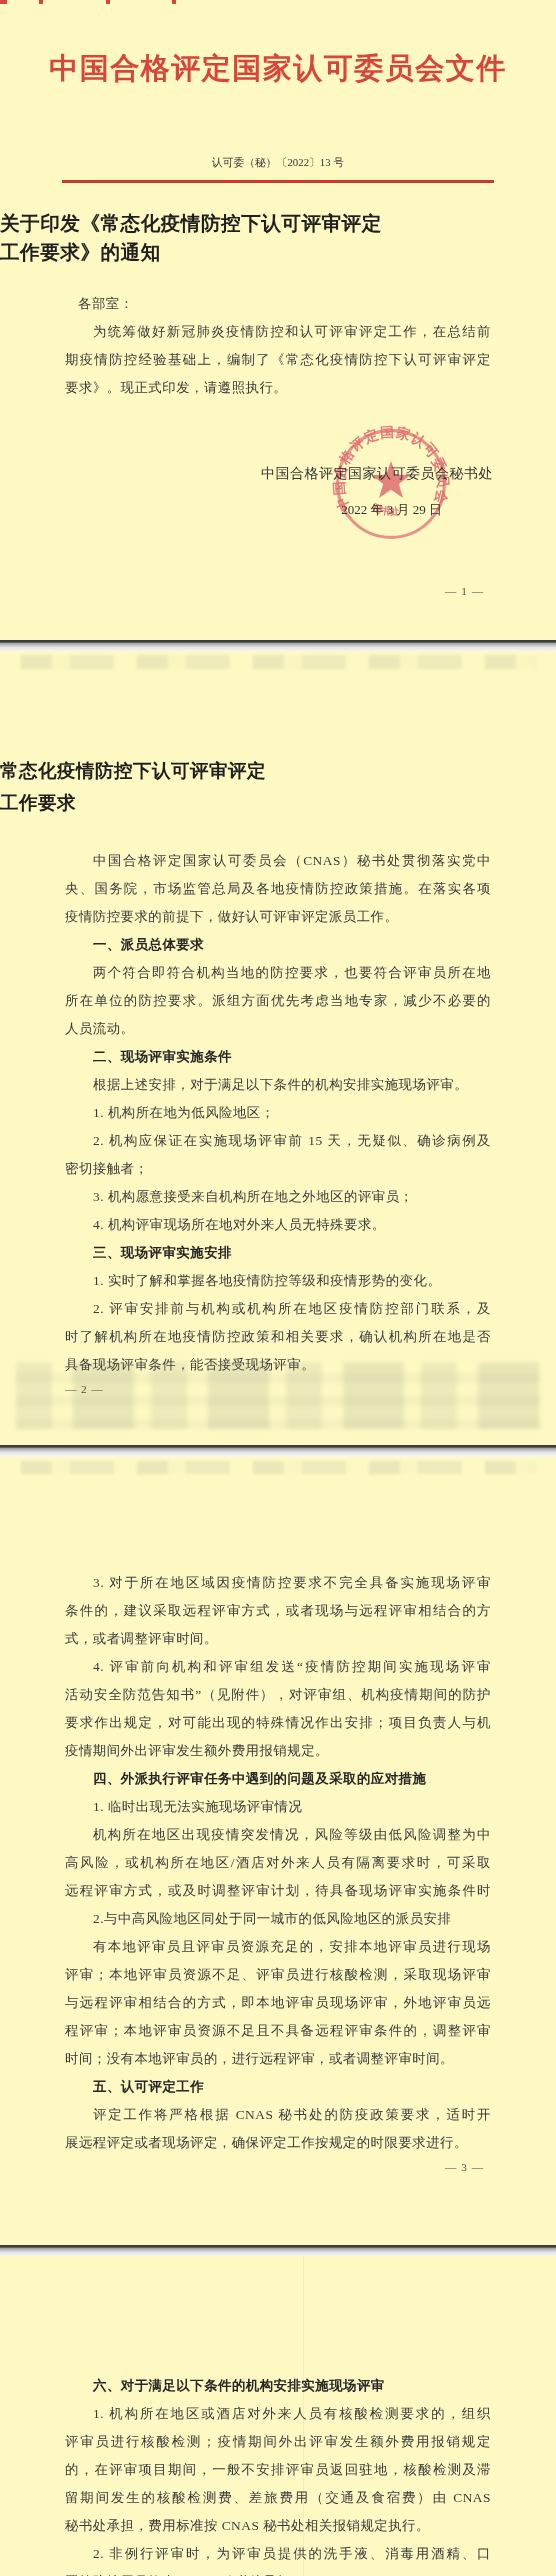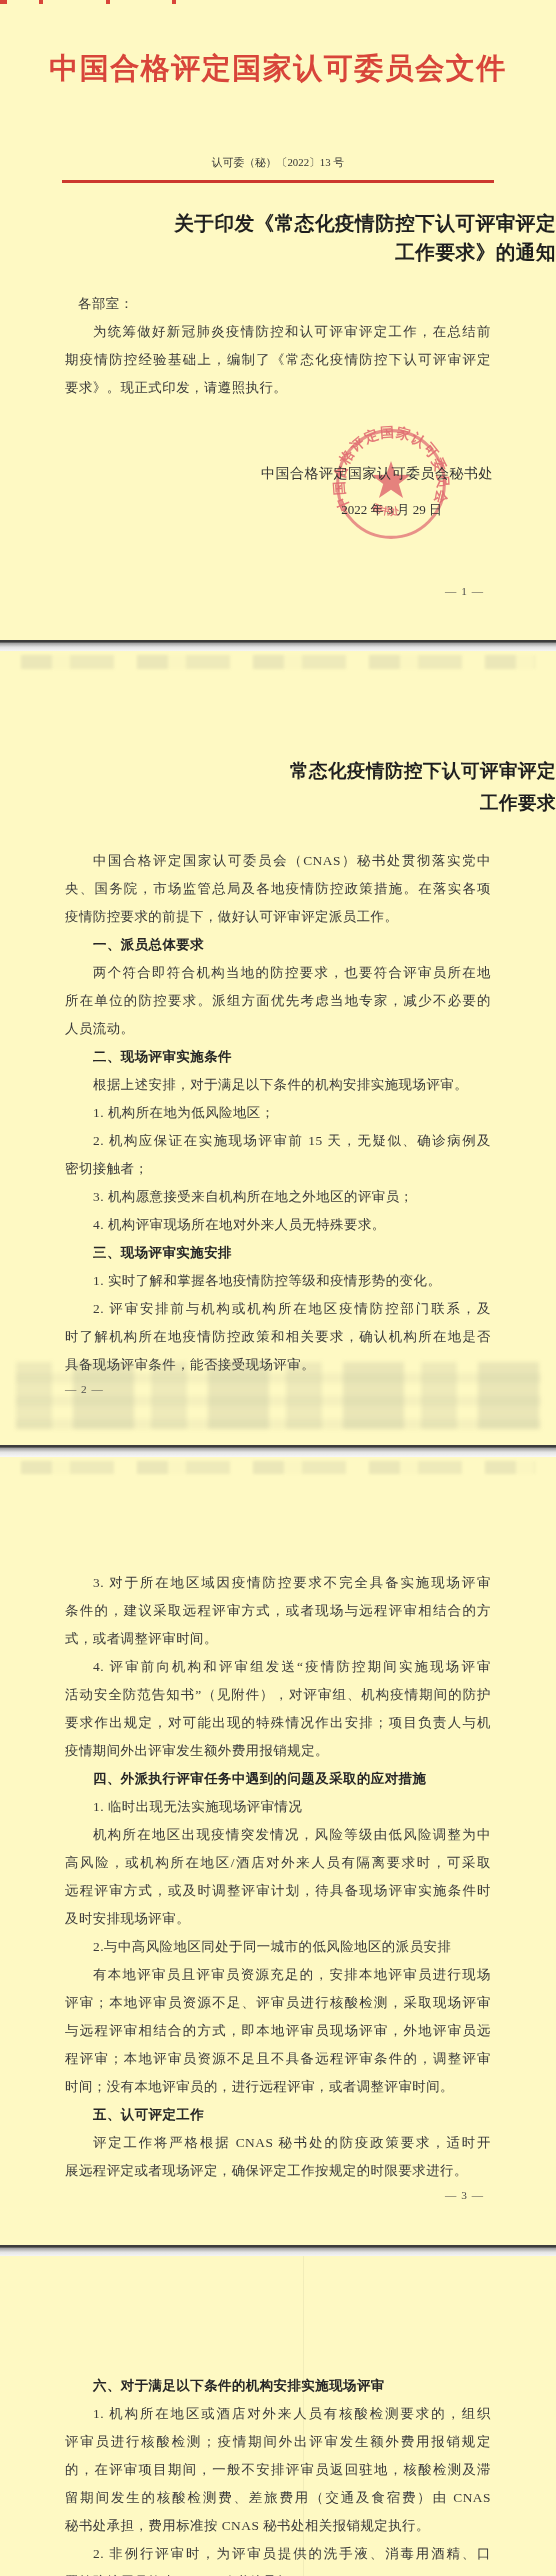--- a/index.html
+++ b/index.html
@@ -10,21 +10,21 @@
   .page-2{height:794px;padding-top:104px;}
   .page-3{height:788px;padding-top:112px;}
   .page-4{height:798px;padding-top:116px;
     background-image:linear-gradient(90deg,transparent 0 303px,rgba(0,0,0,0.05) 303px 304px,transparent 304px);}
   .sep{height:11.3px;background:linear-gradient(180deg,#3c3c3c 0,#3c3c3c 2.1px,#9f9f9f 3.1px,#e4e4e4 7.2px,#f6f6f6 11.3px);}
   .sp{width:100%;}
   
   .red-header{color:#d8453a;font-size:29px;font-weight:bold;letter-spacing:1.5px;text-align:center;line-height:46px;}
   .doc-number{text-align:center;font-size:10.8px;line-height:26px;color:#333;}
   .red-rule{height:2.6px;background:#cc392e;margin:5.2px 62px 0 62px;}
-  .doc-title-line{text-align:right;font-size:19.6px;font-weight:bold;line-height:29px;color:#1f1f1f;letter-spacing:0.5px;}
+  .doc-title-line{text-align:left;font-size:19.6px;font-weight:bold;line-height:29px;color:#1f1f1f;letter-spacing:0.5px;}
   .page-2 .doc-title-line{font-size:18.5px;line-height:32px;}
   
   .bl{font-size:13.4px;line-height:28px;padding:0 65px;letter-spacing:0.5px;color:#3a3a3a;}
   .i,.c{text-align:justify;text-align-last:justify;}
   .i,.ie{text-indent:28px;}
   .ie,.ce{text-align:left;}
   .h{font-family:"Liberation Sans","DejaVu Sans",sans-serif;font-weight:bold;color:#262626;text-indent:28px;letter-spacing:0.5px;}
   .label{text-align:left;margin-left:13px;}
   .pgl,.pgr{font-size:11.3px;line-height:20.6px;color:#4a4a4a;letter-spacing:1px;}
   .pgr{text-align:right;padding-right:72px;}
@@ -118,21 +118,20 @@
       <div class="bl ce">式，或者调整评审时间。</div>
       <div class="bl i">4. 评审前向机构和评审组发送“疫情防控期间实施现场评审</div>
       <div class="bl c">活动安全防范告知书”（见附件），对评审组、机构疫情期间的防护</div>
       <div class="bl c">要求作出规定，对可能出现的特殊情况作出安排；项目负责人与机</div>
       <div class="bl ce">疫情期间外出评审发生额外费用报销规定。</div>
       <div class="bl h">四、外派执行评审任务中遇到的问题及采取的应对措施</div>
       <div class="bl ie">1. 临时出现无法实施现场评审情况</div>
       <div class="bl i">机构所在地区出现疫情突发情况，风险等级由低风险调整为中</div>
       <div class="bl c">高风险，或机构所在地区/酒店对外来人员有隔离要求时，可采取</div>
       <div class="bl c">远程评审方式，或及时调整评审计划，待具备现场评审实施条件时</div>
-      <div class="bl ce">及时安排现场评审。</div>
       <div class="bl ie">2.与中高风险地区同处于同一城市的低风险地区的派员安排</div>
       <div class="bl i">有本地评审员且评审员资源充足的，安排本地评审员进行现场</div>
       <div class="bl c">评审；本地评审员资源不足、评审员进行核酸检测，采取现场评审</div>
       <div class="bl c">与远程评审相结合的方式，即本地评审员现场评审，外地评审员远</div>
       <div class="bl c">程评审；本地评审员资源不足且不具备远程评审条件的，调整评审</div>
       <div class="bl ce">时间；没有本地评审员的，进行远程评审，或者调整评审时间。</div>
       <div class="bl h">五、认可评定工作</div>
       <div class="bl i">评定工作将严格根据 CNAS 秘书处的防疫政策要求，适时开</div>
       <div class="bl ce">展远程评定或者现场评定，确保评定工作按规定的时限要求进行。</div>
       <div class="bl pgr">— 3 —</div>

